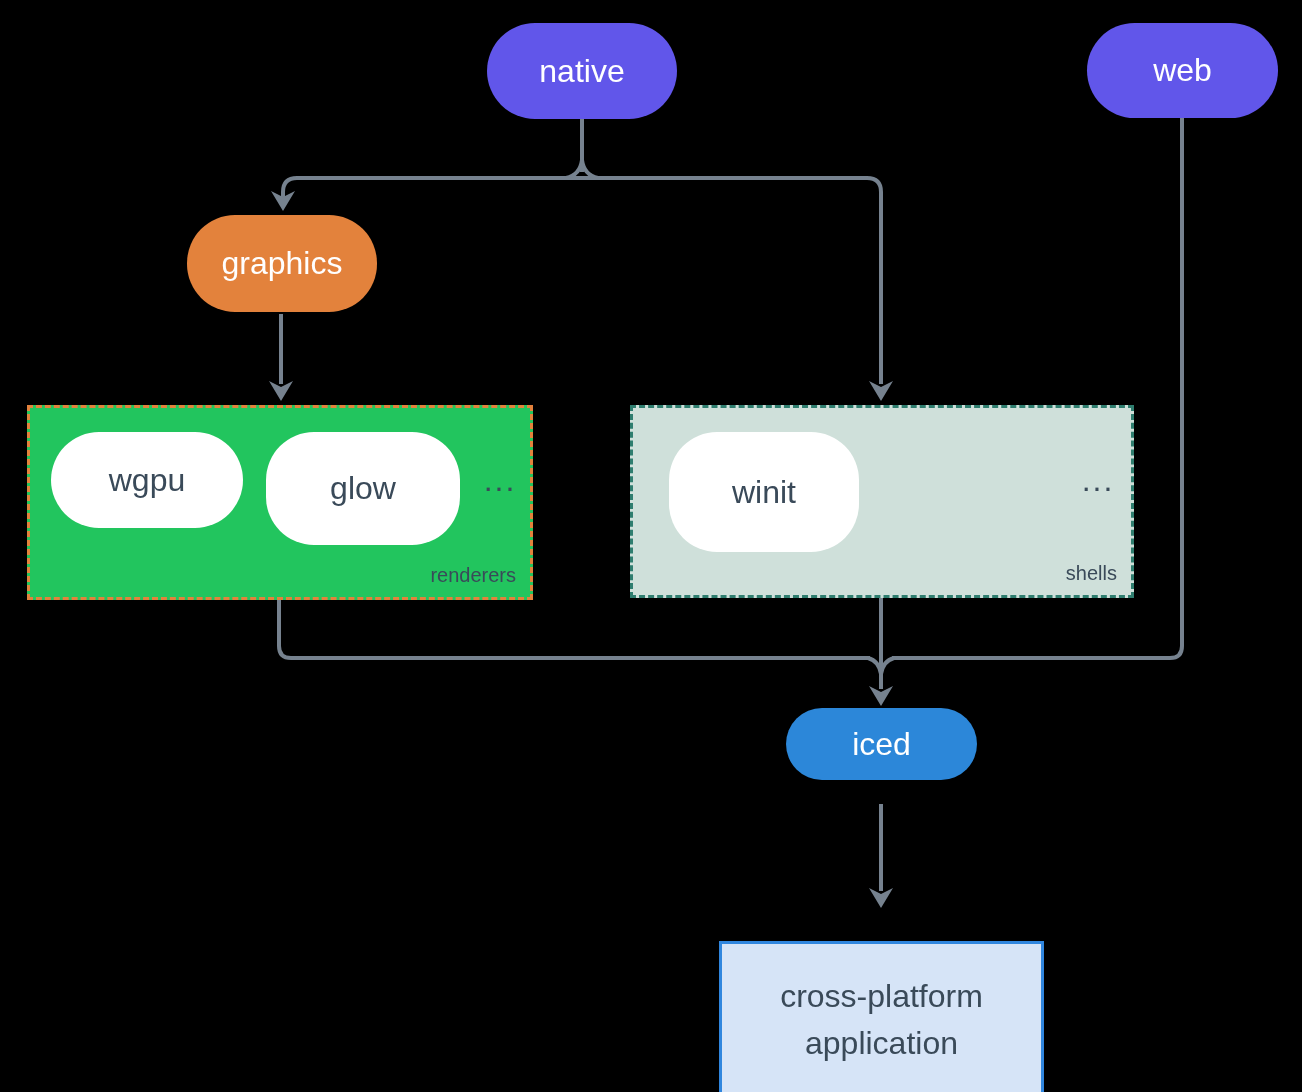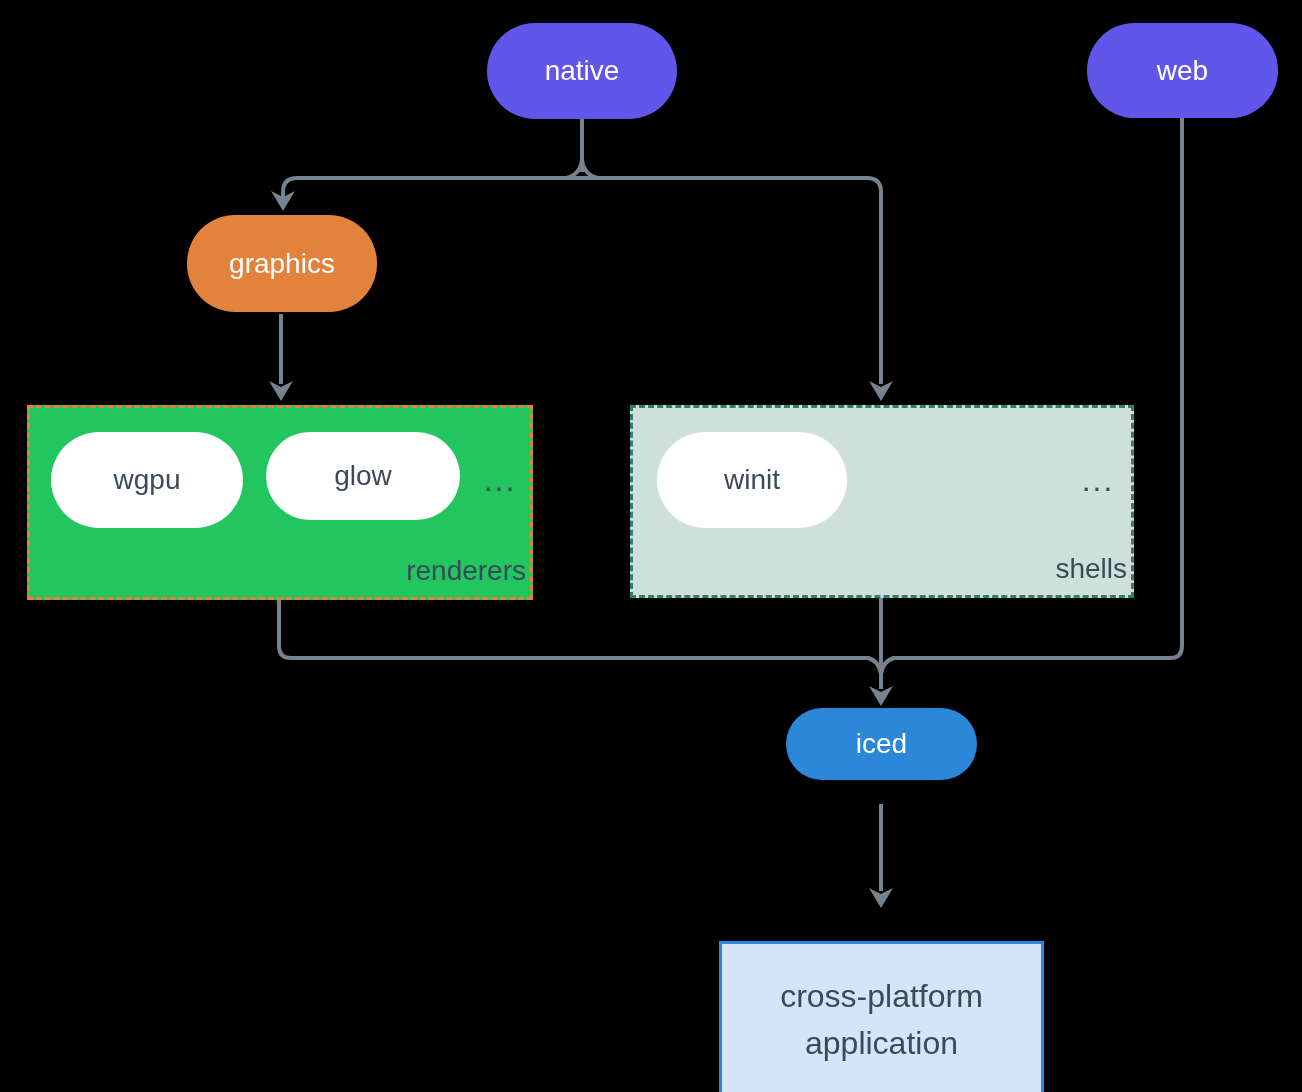--- a/index.html
+++ b/index.html
@@ -9,36 +9,36 @@
     background:#000000;
     font-family:"Liberation Sans", sans-serif;
     overflow:hidden;
   }
   svg.connectors { position:absolute; left:0; top:0; z-index:1; }
 
   .pill {
     position:absolute; z-index:2;
     border-radius:48px;
     display:flex; align-items:center; justify-content:center;
-    font-size:28px; color:#ffffff;
+    font-size:32px; color:#ffffff;
   }
   .pill-platform { background:#6156EA; }
   .pill-graphics { background:#E3823C; }
   .pill-iced     { background:#2C87D9; }
   .pill-inner    { background:#ffffff; color:#3A4A59; }
 
   .group {
     position:absolute; z-index:2;
     box-sizing:border-box;
   }
   .group-renderers { background:#22c55e; border:3px dashed #E3823C; }
   .group-shells    { background:#CFE0DA; border:3px dashed #2F7E6F; }
   .group-label {
-    position:absolute; right:4px; bottom:10px;
-    font-size:28px; color:#3A4A59;
+    position:absolute; right:14px; bottom:10px;
+    font-size:20px; color:#3A4A59;
   }
   .ellipsis {
     position:absolute;
     display:flex; align-items:center; justify-content:center;
     font-size:32px; color:#3A4A59; letter-spacing:2px;
   }
 
   .app-box {
     position:absolute; z-index:2;
     box-sizing:border-box;
@@ -85,29 +85,29 @@
   </div>
 
   <div class="pill pill-platform" style="left:1087px; top:23px; width:191px; height:95px;">
     <span>web</span>
   </div>
 
   <div class="group group-renderers" style="left:27px; top:405px; width:506px; height:195px;">
     <div class="pill pill-inner" style="left:21px; top:24px; width:192px; height:96px;">
       <span>wgpu</span>
     </div>
-    <div class="pill pill-inner" style="left:236px; top:24px; width:194px; height:88px;">
+    <div class="pill pill-inner" style="left:236px; top:24px; width:194px; height:113px;">
       <span>glow</span>
     </div>
     <div class="ellipsis" style="left:435px; top:24px; width:70px; height:96px;">...</div>
     <div class="group-label">renderers</div>
   </div>
 
   <div class="group group-shells" style="left:630px; top:405px; width:504px; height:193px;">
-    <div class="pill pill-inner" style="left:24px; top:24px; width:190px; height:96px;">
+    <div class="pill pill-inner" style="left:36px; top:24px; width:190px; height:120px;">
       <span>winit</span>
     </div>
     <div class="ellipsis" style="left:430px; top:24px; width:70px; height:96px;">...</div>
     <div class="group-label">shells</div>
   </div>
 
   <div class="pill pill-iced" style="left:786px; top:708px; width:191px; height:72px;">
     <span>iced</span>
   </div>
 

